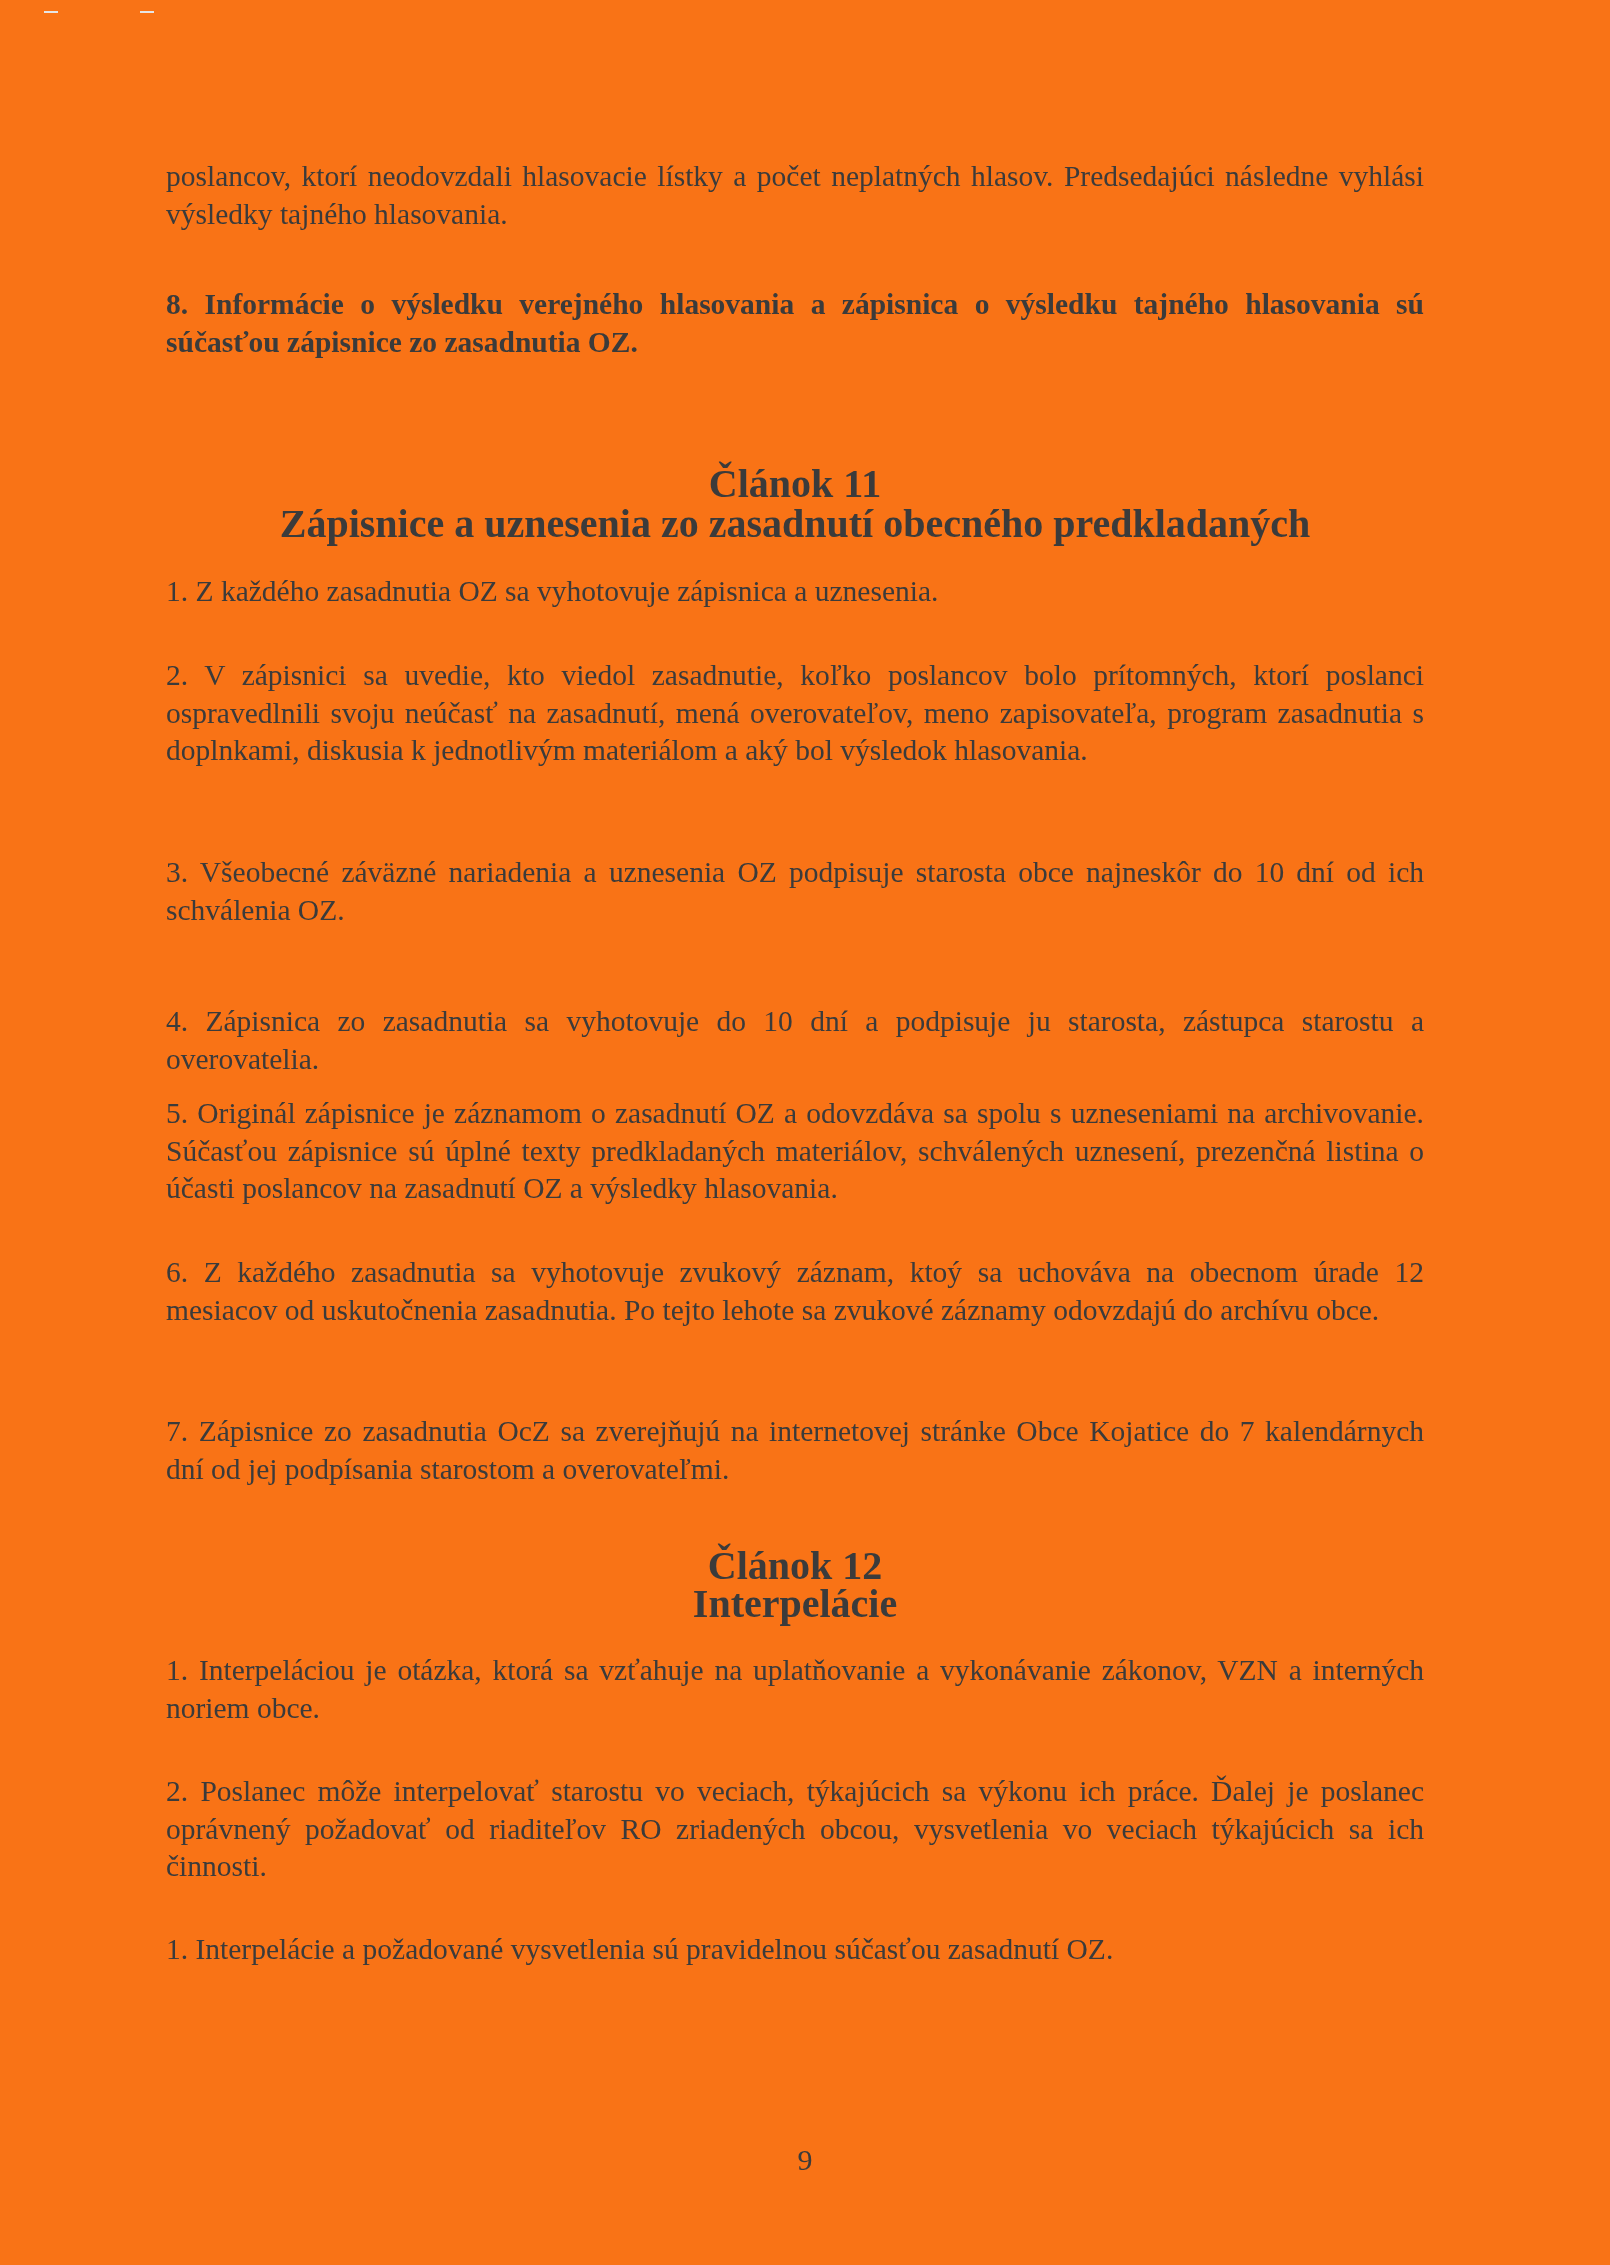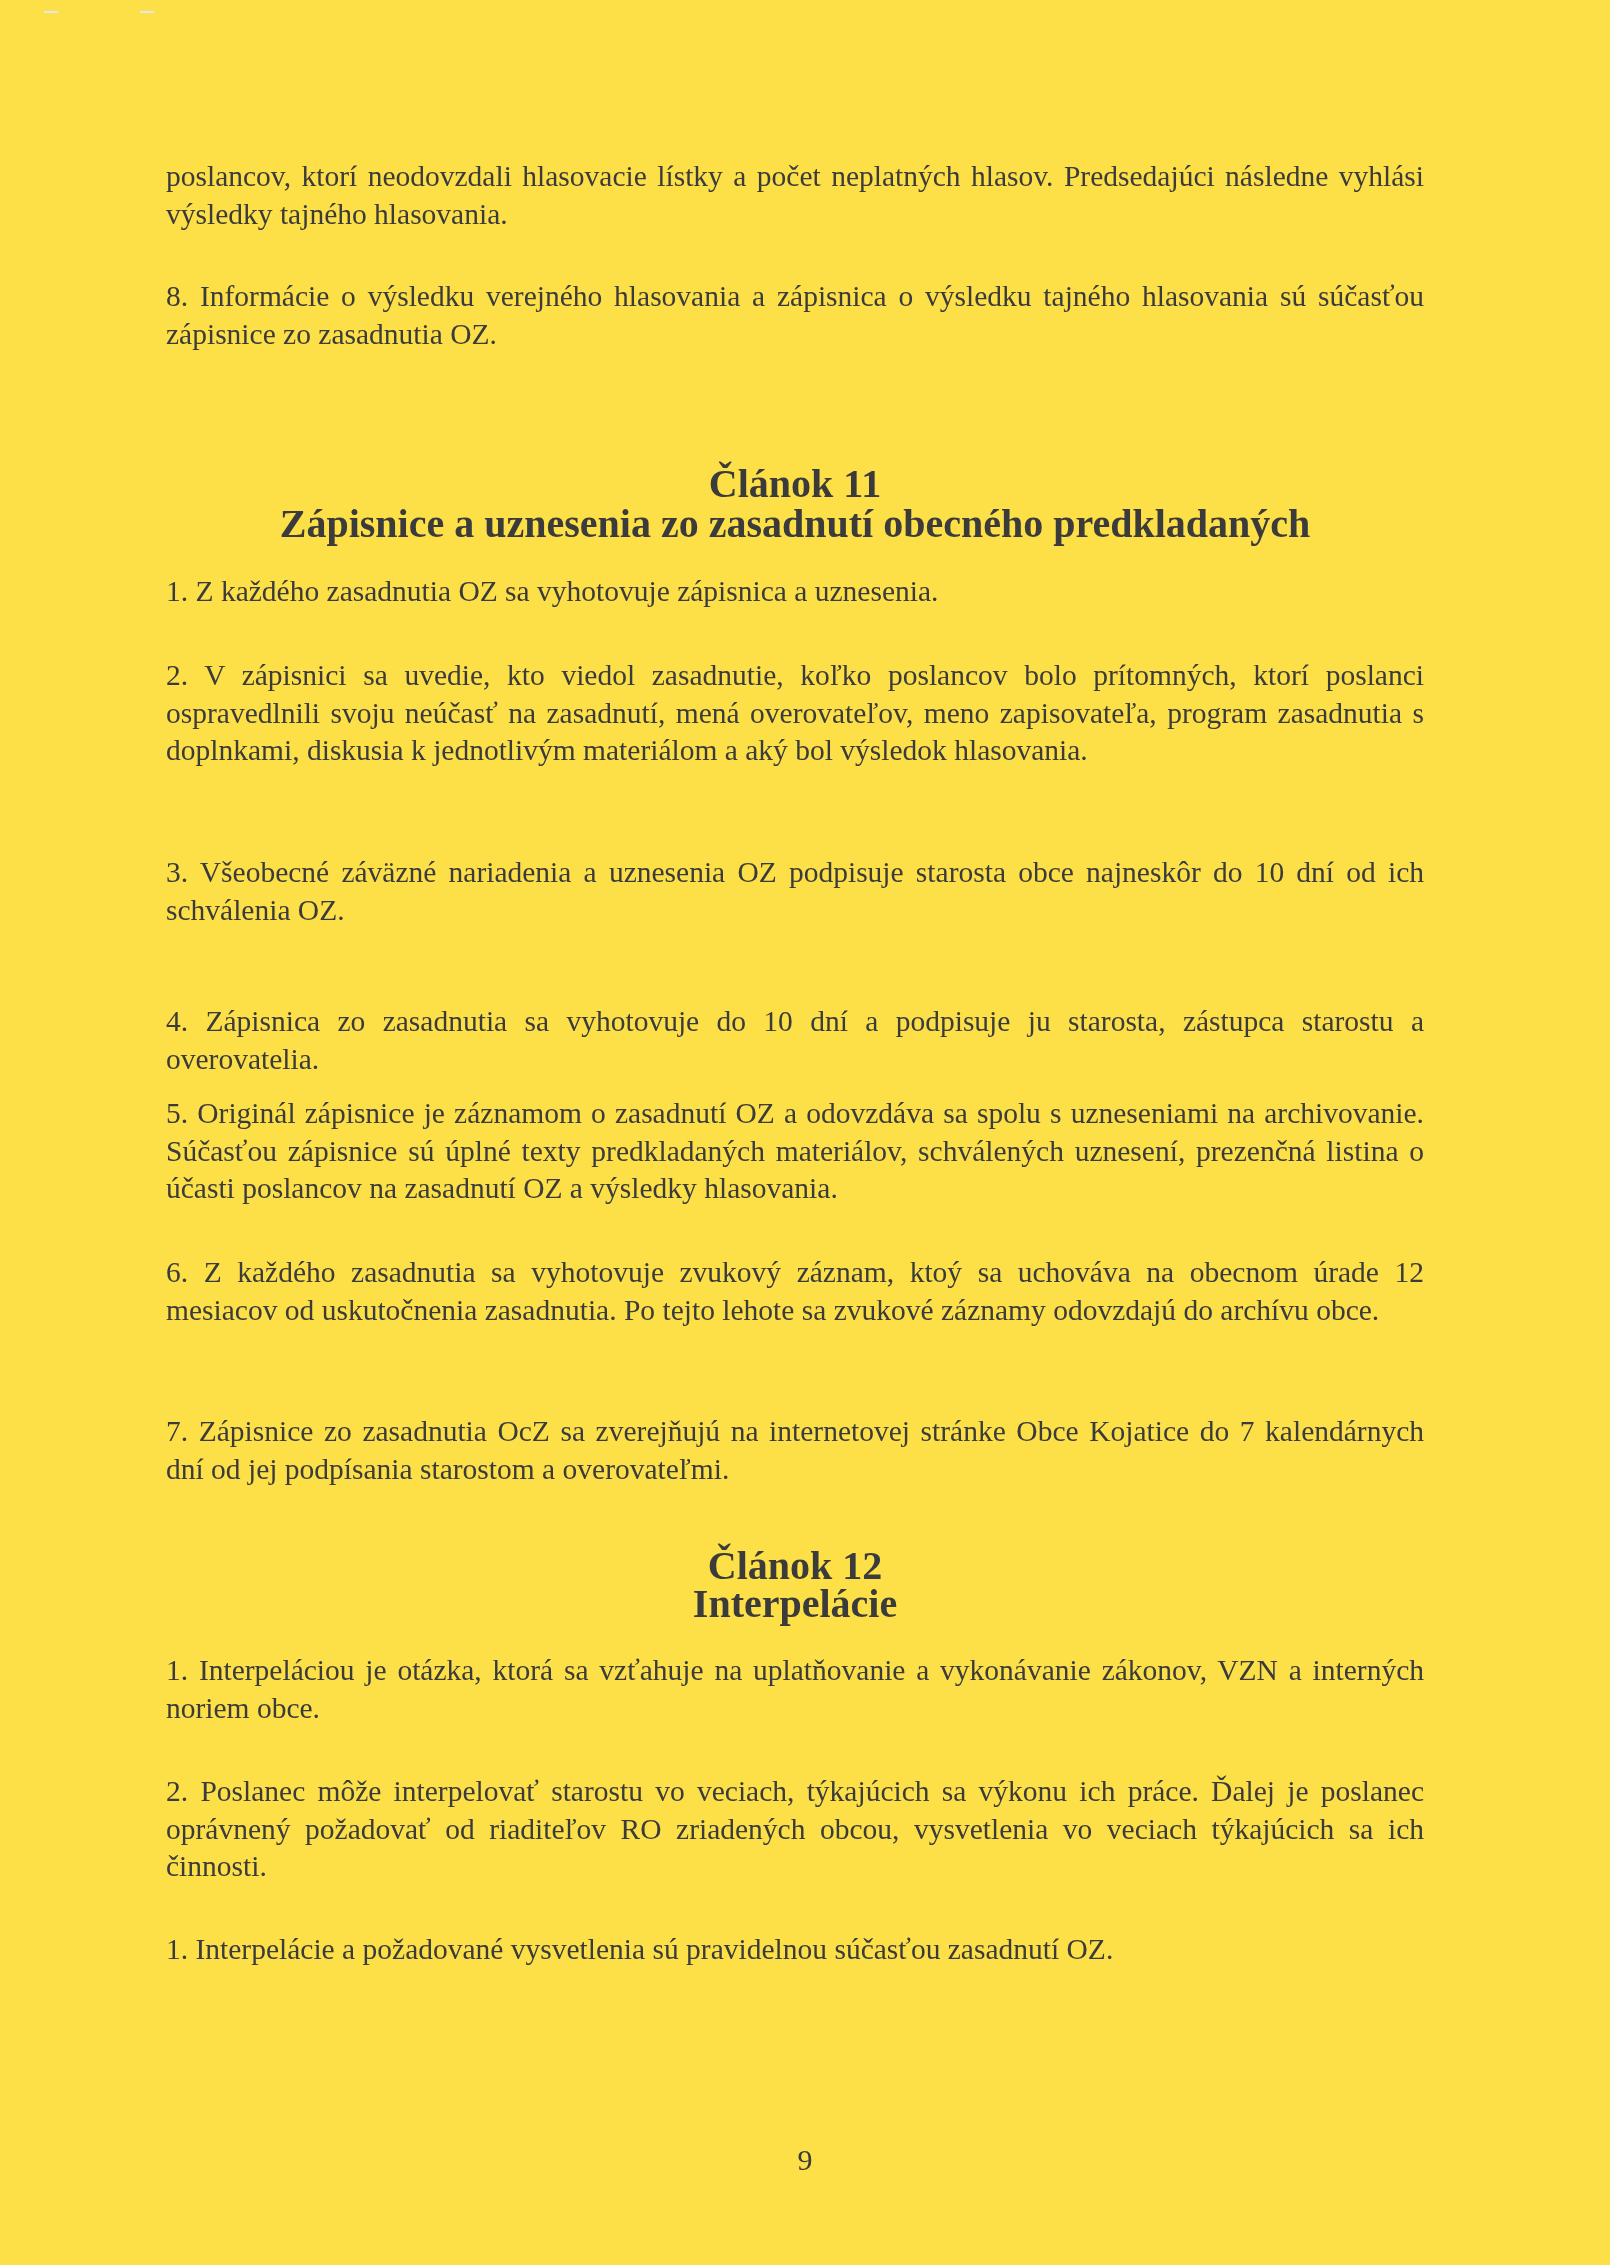--- a/index.html
+++ b/index.html
@@ -1,21 +1,21 @@
 <!DOCTYPE html>
 <html><head>
 <meta charset="utf-8">
 <style>
   html, body { margin: 0; padding: 0; background: #ffffff; }
   body {
     width: 1610px; height: 2265px; position: relative; overflow: hidden;
     font-family: "Liberation Serif", "DejaVu Serif", serif;
     color: #3b3b3b;
   }
-  .page { position: absolute; left: 0; top: 0; width: 1610px; height: 2265px; background: #fde047; }
+  .page { position: absolute; left: 0; top: 0; width: 1610px; height: 2265px; background: #f97316; }
   .col { position: absolute; left: 166px; width: 1258px; }
   .p {
     position: absolute; left: 0; width: 1258px;
     font-size: 29.5px; line-height: 37.6px;
     text-align: justify; text-align-last: left;
     margin: 0;
   }
   .h {
     position: absolute; left: 0; width: 1258px; text-align: center;
     font-weight: bold; font-size: 40px; line-height: 40px; margin: 0;
@@ -28,21 +28,21 @@
 </style>
 </head>
 <body>
 
 <div class="page">
   <div class="artifact" style="left:44px; top:11px;"></div>
   <div class="artifact" style="left:140px; top:11px;"></div>
 
   <div class="col" style="top:0;">
     <p class="p" style="top:158px;">poslancov, ktorí neodovzdali hlasovacie lístky a počet neplatných hlasov.  Predsedajúci následne vyhlási výsledky tajného hlasovania.</p>
-    <p class="p" style="top:278px;">8. Informácie o výsledku verejného hlasovania a zápisnica o výsledku tajného hlasovania sú súčasťou zápisnice zo zasadnutia OZ.</p>
+    <p class="p" style="top:286px;font-weight:bold;">8. Informácie o výsledku verejného hlasovania a zápisnica o výsledku tajného hlasovania sú súčasťou zápisnice zo zasadnutia OZ.</p>
 
     <div>
       <h2 class="h" style="top:464px;">Článok 11</h2>
       <h2 class="h" style="top:504px;">Zápisnice a uznesenia zo zasadnutí obecného predkladaných</h2>
       <p class="p" style="top:573px;">1. Z každého zasadnutia OZ sa vyhotovuje zápisnica a uznesenia.</p>
       <p class="p" style="top:657px;">2. V zápisnici sa uvedie, kto viedol zasadnutie, koľko poslancov bolo prítomných, ktorí poslanci ospravedlnili svoju neúčasť na zasadnutí, mená overovateľov, meno zapisovateľa, program zasadnutia s doplnkami, diskusia k jednotlivým materiálom a aký bol výsledok hlasovania.</p>
       <p class="p" style="top:854px;">3. Všeobecné záväzné nariadenia a uznesenia OZ podpisuje starosta obce najneskôr do 10 dní od ich schválenia OZ.</p>
       <p class="p" style="top:975px;margin-top:28px;">4. Zápisnica zo zasadnutia sa vyhotovuje do 10 dní a podpisuje ju starosta, zástupca starostu a overovatelia.</p>
       <p class="p" style="top:1095px;">5. Originál zápisnice je záznamom o zasadnutí OZ a odovzdáva sa spolu s uzneseniami na archivovanie. Súčasťou zápisnice sú úplné texty predkladaných materiálov, schválených uznesení, prezenčná listina o účasti poslancov na zasadnutí OZ a výsledky hlasovania.</p>
       <p class="p" style="top:1254px;">6. Z každého zasadnutia sa vyhotovuje zvukový záznam, ktoý sa uchováva na obecnom úrade 12 mesiacov od uskutočnenia zasadnutia. Po tejto lehote sa zvukové záznamy odovzdajú do archívu obce.</p>

